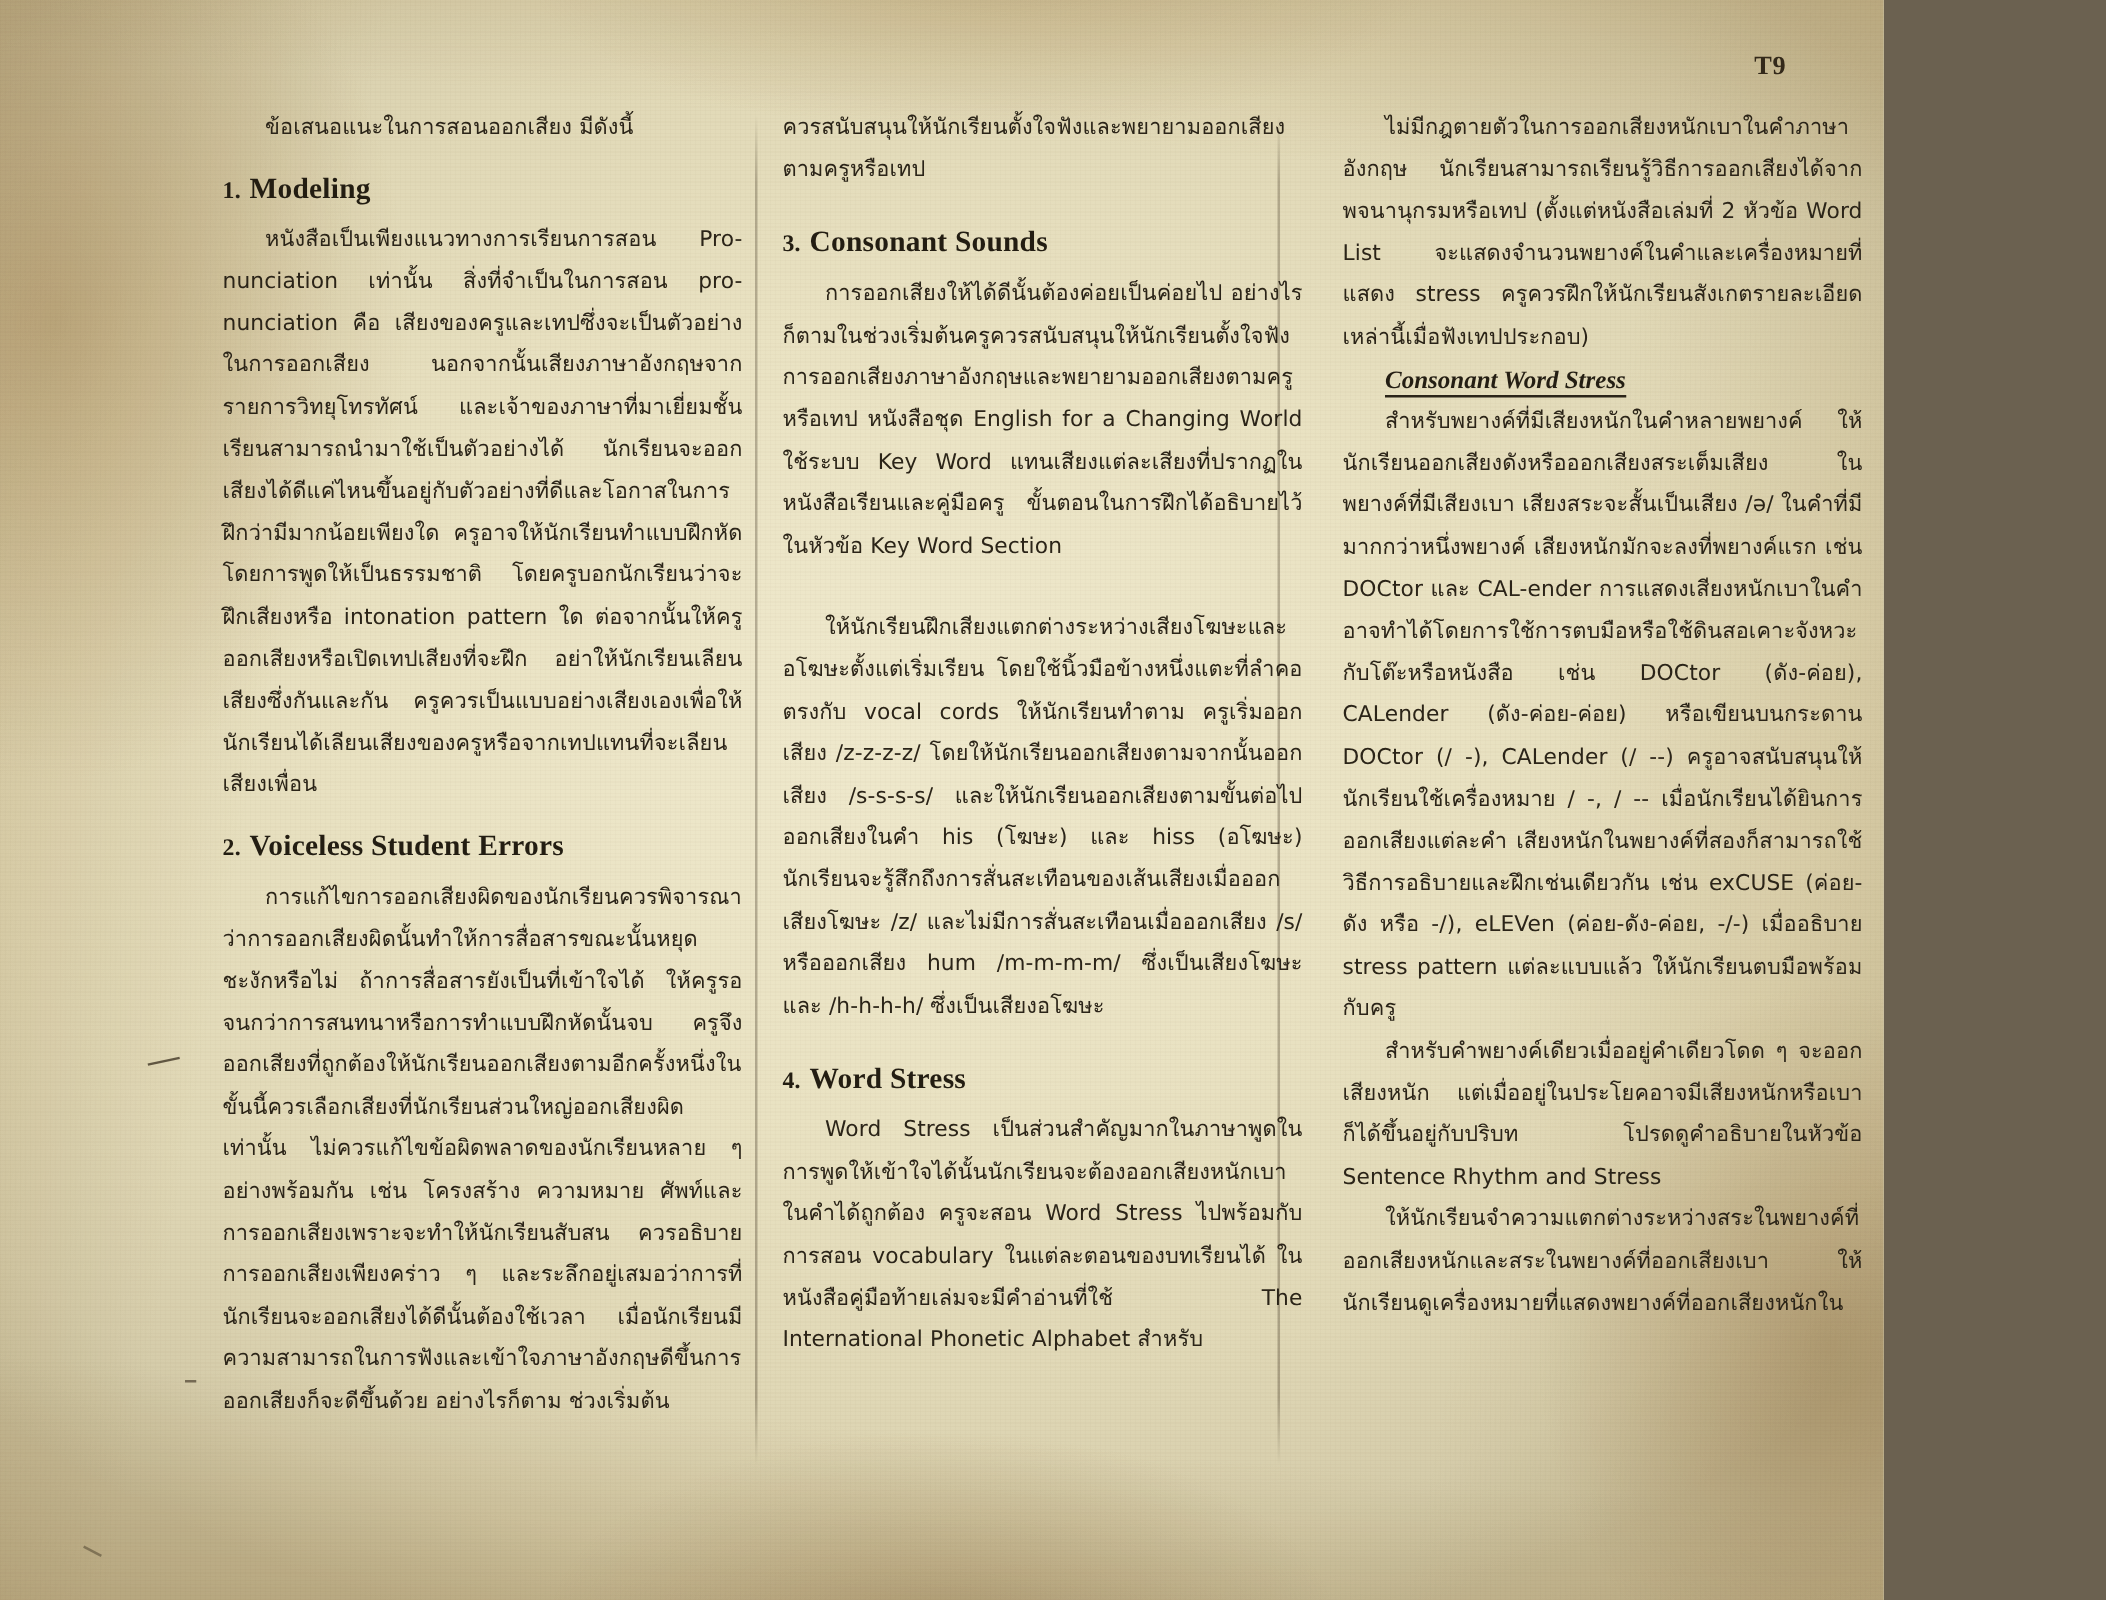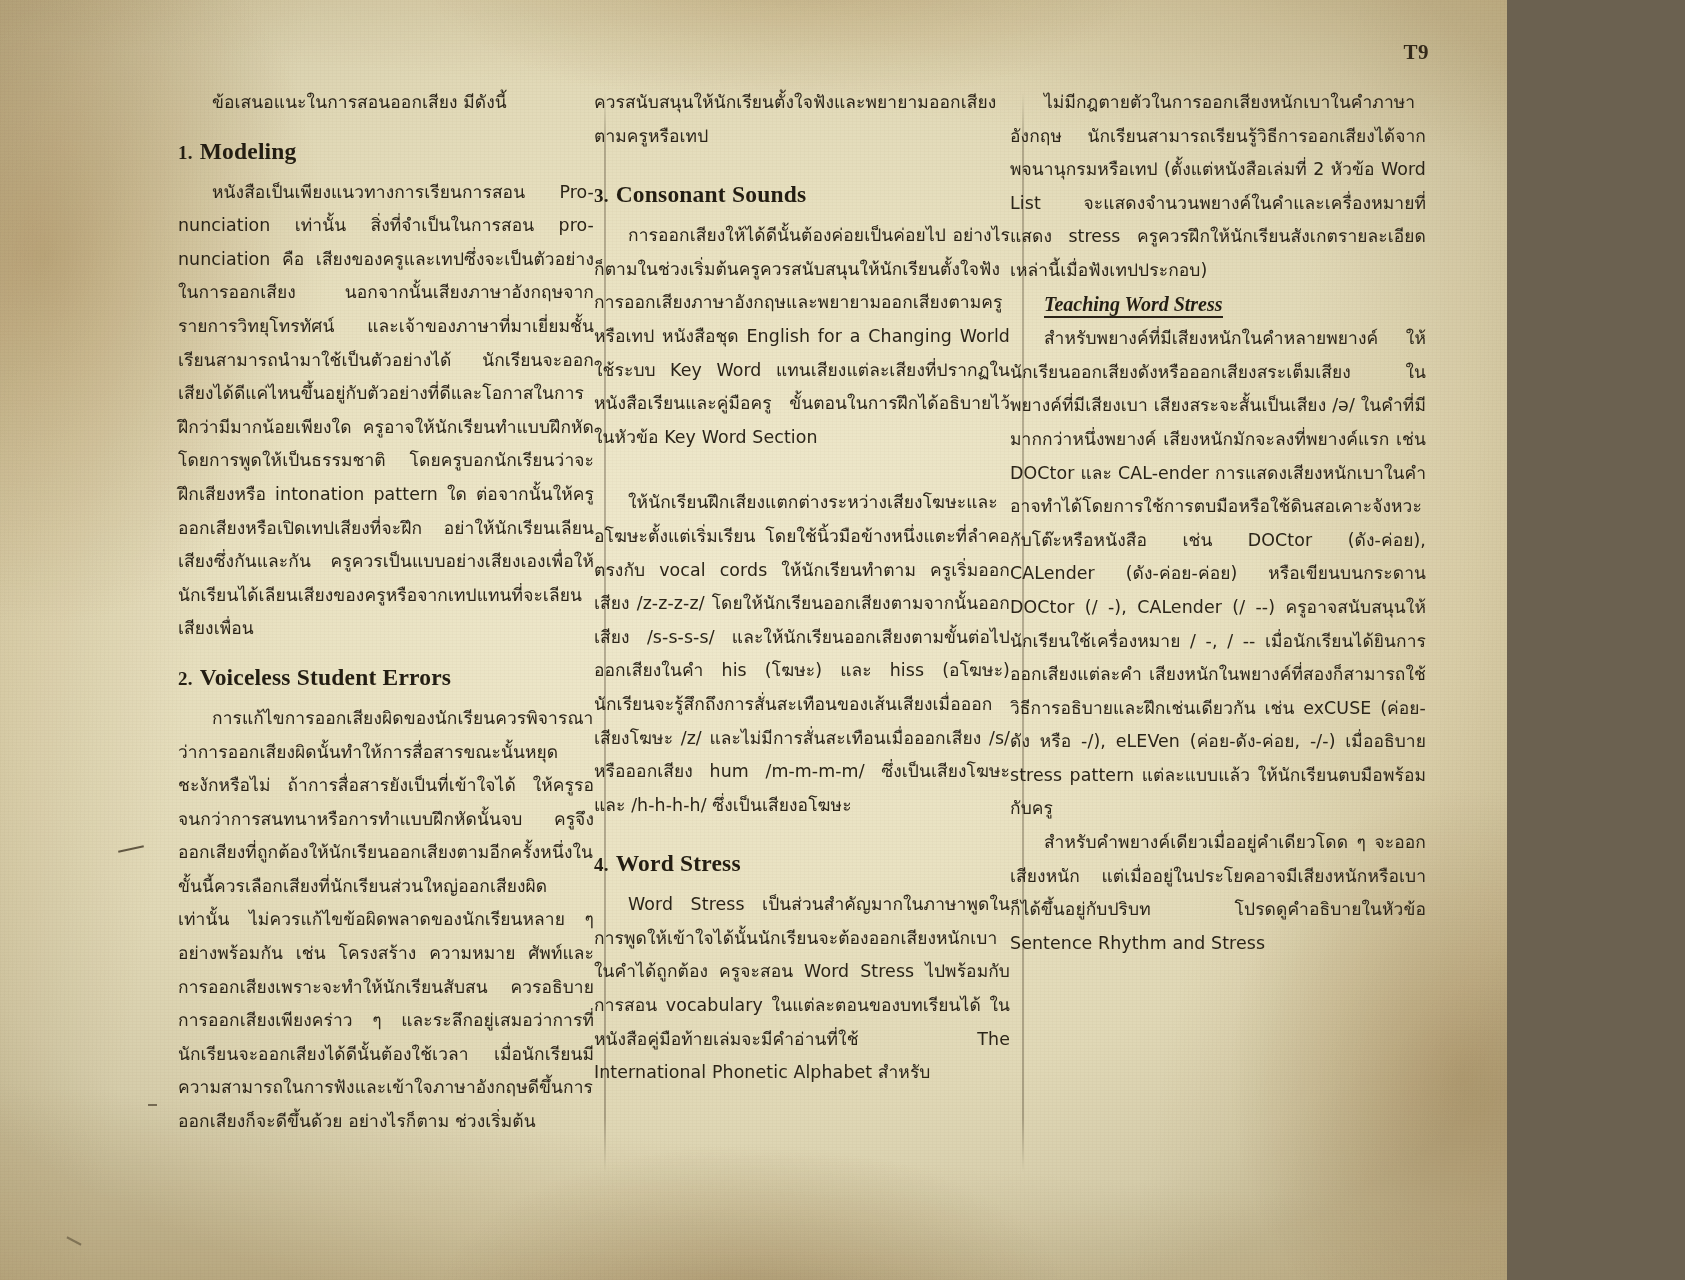--- a/index.html
+++ b/index.html
@@ -68,20 +68,21 @@
     color: #33291a;
   }
 
   .columns {
     position: absolute;
     top: 86px;
     left: 178px;
     width: 1312px;
     height: 1095px;
     display: flex;
+    gap: 32px;
   }
   .col {
     width: 416px;
     position: relative;
   }
 
   
   .rule {
     position: absolute;
     top: 92px;
@@ -218,23 +219,24 @@
         <h2 class="section">
           <span class="num">4.</span><span>Word Stress</span>
         </h2>
         <div class="sp-s"></div>
         <p class="indent">Word Stress เป็นส่วนสำคัญมากในภาษาพูดในการพูดให้เข้าใจได้นั้นนักเรียนจะต้องออกเสียงหนักเบาในคำได้ถูกต้อง ครูจะสอน Word Stress ไปพร้อมกับการสอน vocabulary ในแต่ละตอนของบทเรียนได้ ในหนังสือคู่มือท้ายเล่มจะมีคำอ่านที่ใช้ The International Phonetic Alphabet สำหรับ</p>
       </div>
 
       <div class="col">
         <p class="indent">ไม่มีกฎตายตัวในการออกเสียงหนักเบาในคำภาษาอังกฤษ นักเรียนสามารถเรียนรู้วิธีการออกเสียงได้จากพจนานุกรมหรือเทป (ตั้งแต่หนังสือเล่มที่ 2 หัวข้อ Word List จะแสดงจำนวนพยางค์ในคำและเครื่องหมายที่แสดง stress ครูควรฝึกให้นักเรียนสังเกตรายละเอียดเหล่านี้เมื่อฟังเทปประกอบ)</p>
         <div class="subhead-wrap">
-          <h3 class="subhead">Teaching Word Stress</h3>
+          <h3 class="subhead">Consonant Word Stress</h3>
         </div>
         <p class="indent">สำหรับพยางค์ที่มีเสียงหนักในคำหลายพยางค์ ให้นักเรียนออกเสียงดังหรือออกเสียงสระเต็มเสียง ในพยางค์ที่มีเสียงเบา เสียงสระจะสั้นเป็นเสียง /ə/ ในคำที่มีมากกว่าหนึ่งพยางค์ เสียงหนักมักจะลงที่พยางค์แรก เช่น DOCtor และ CAL-ender การแสดงเสียงหนักเบาในคำอาจทำได้โดยการใช้การตบมือหรือใช้ดินสอเคาะจังหวะกับโต๊ะหรือหนังสือ เช่น DOCtor (ดัง-ค่อย), CALender (ดัง-ค่อย-ค่อย) หรือเขียนบนกระดาน DOCtor (/ -), CALender (/ --) ครูอาจสนับสนุนให้นักเรียนใช้เครื่องหมาย / -, / -- เมื่อนักเรียนได้ยินการออกเสียงแต่ละคำ เสียงหนักในพยางค์ที่สองก็สามารถใช้วิธีการอธิบายและฝึกเช่นเดียวกัน เช่น exCUSE (ค่อย-ดัง หรือ -/), eLEVen (ค่อย-ดัง-ค่อย, -/-) เมื่ออธิบาย stress pattern แต่ละแบบแล้ว ให้นักเรียนตบมือพร้อมกับครู</p>
         <p class="indent">สำหรับคำพยางค์เดียวเมื่ออยู่คำเดียวโดด ๆ จะออกเสียงหนัก แต่เมื่ออยู่ในประโยคอาจมีเสียงหนักหรือเบาก็ได้ขึ้นอยู่กับปริบท โปรดดูคำอธิบายในหัวข้อ Sentence Rhythm and Stress</p>
+        <p class="indent">ให้นักเรียนจำความแตกต่างระหว่างสระในพยางค์ที่ออกเสียงหนักและสระในพยางค์ที่ออกเสียงเบา ให้นักเรียนดูเครื่องหมายที่แสดงพยางค์ที่ออกเสียงหนักใน</p>
       </div>
 
     </div>
   </div>
 
   <div id="paper-grain"></div>
 </div>
 
 </body></html>

